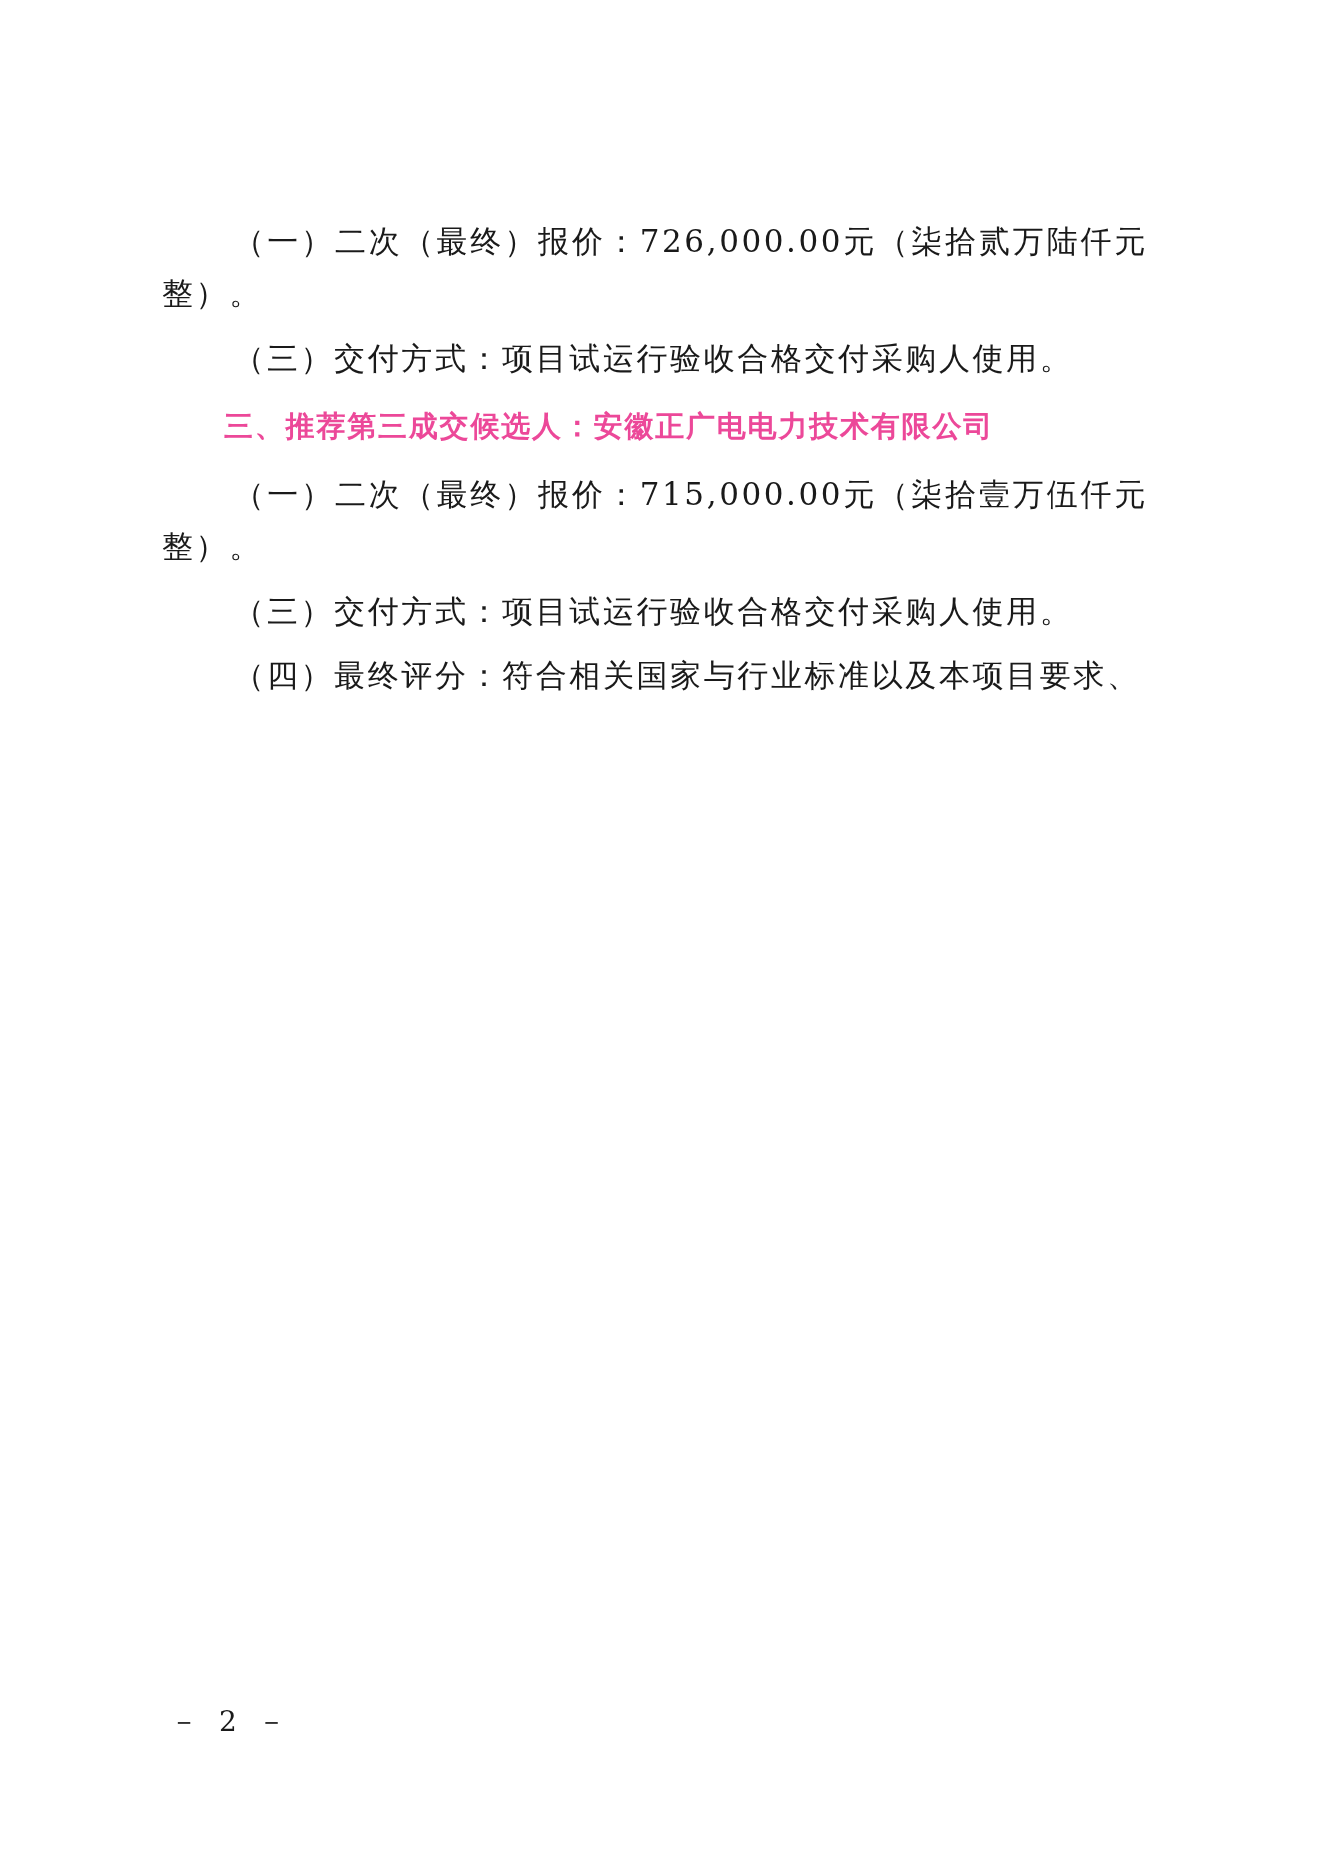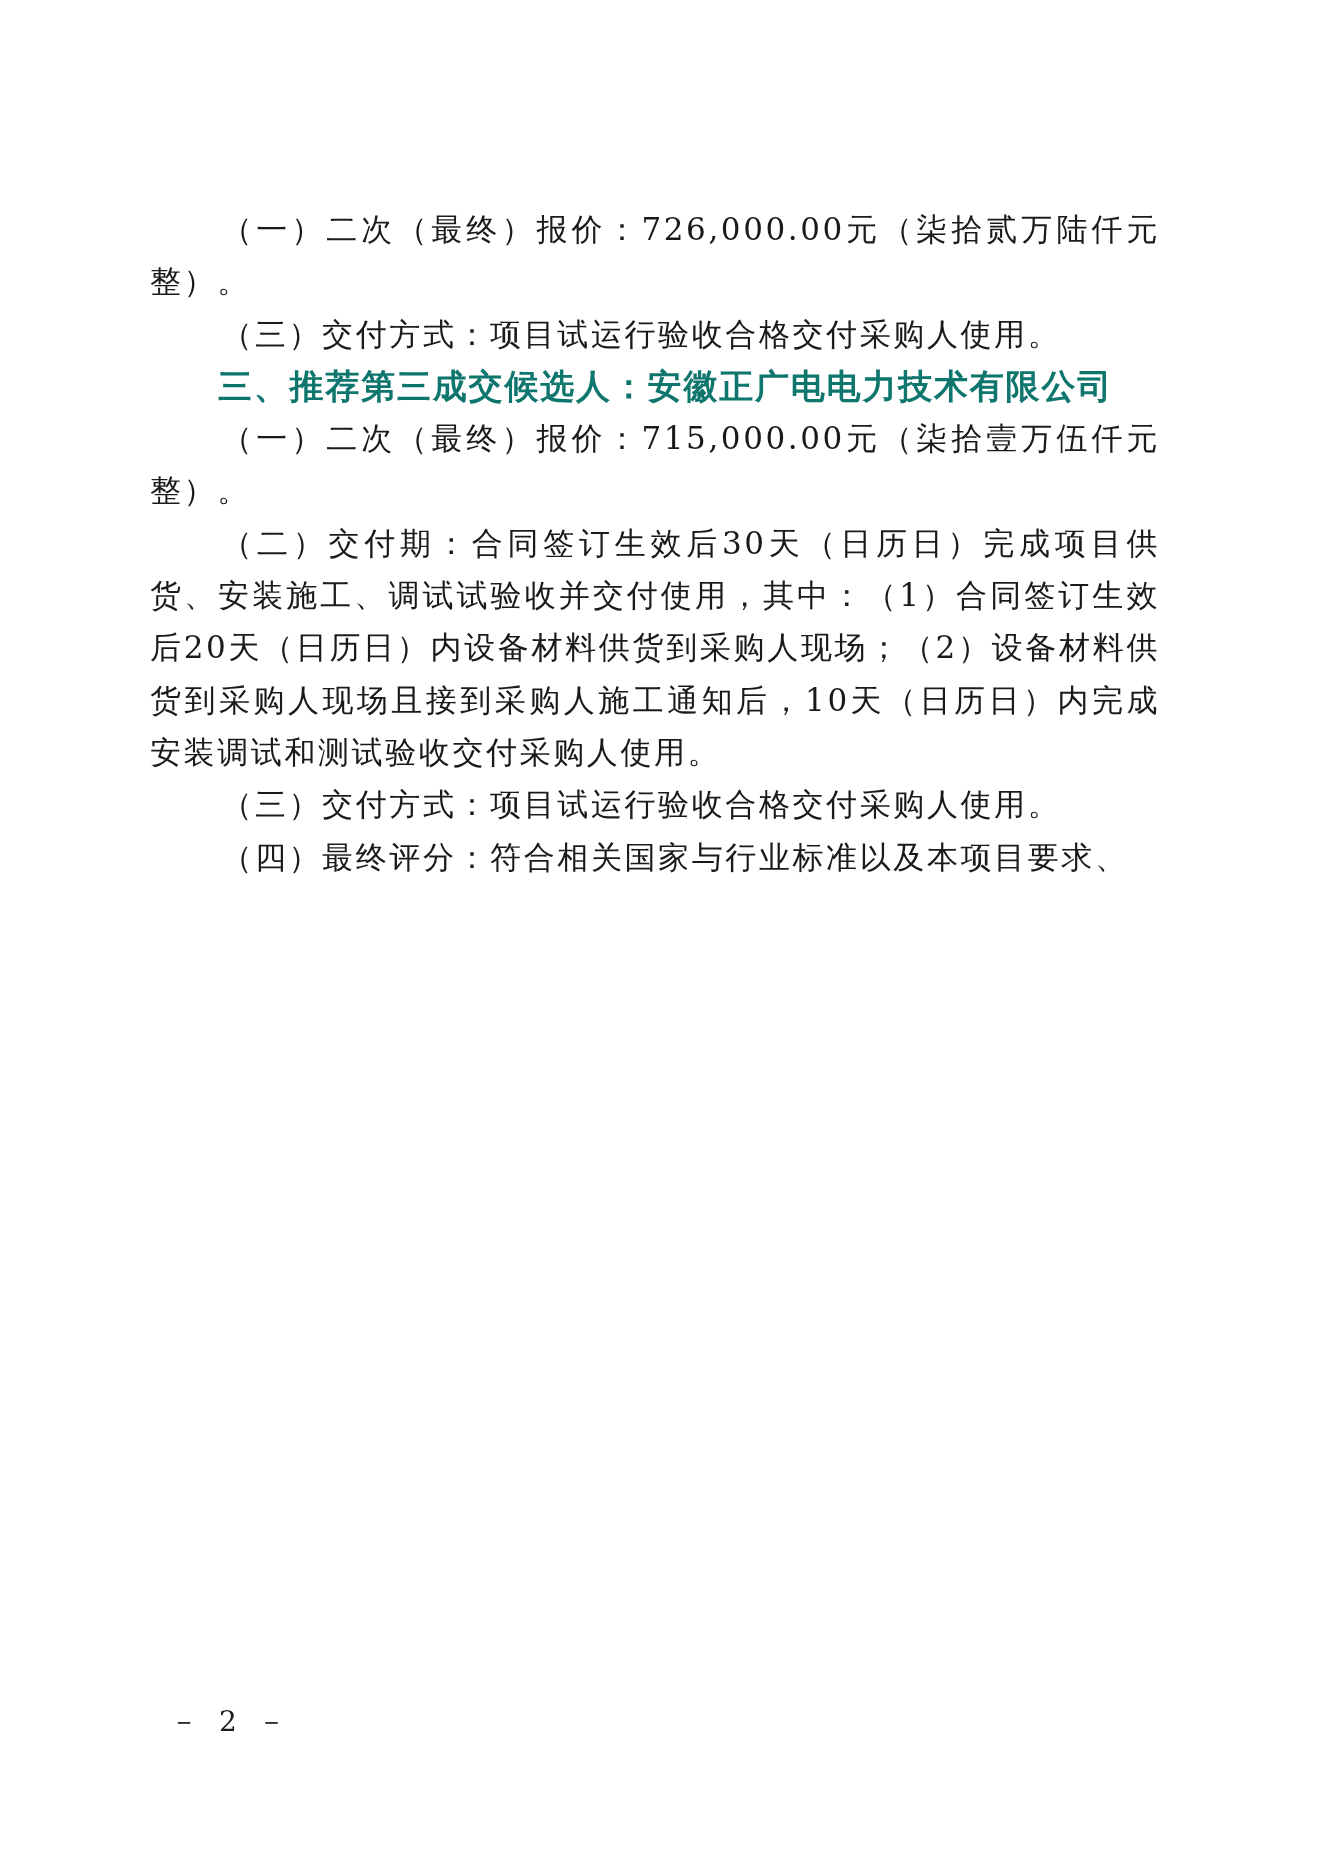--- a/index.html
+++ b/index.html
@@ -5,40 +5,39 @@
   html, body { margin: 0; padding: 0; background: #ffffff; }
   body { width: 1323px; height: 1871px; position: relative; overflow: hidden; }
   .page {
     position: absolute; left: 0; top: 0; width: 1323px; height: 1871px; background: #ffffff;
   }
   .content {
     position: absolute; left: 150px; top: 203px; width: 1010px;
     font-family: "DejaVu Serif", "Liberation Serif", serif;
     font-size: 31px; color: #1a1a1a; letter-spacing: 2.6px;
   }
-  .p { margin: 0; line-height: 52.3px; text-align: justify; text-align-last: left; }
+  .p { margin: 12px; line-height: 52.3px; text-align: justify; text-align-last: left; }
   .indent { text-indent: 2.3em; }
   .heading {
-    margin: 0; line-height: 52.3px; text-indent: 2.0em;
+    margin: 16px; line-height: 52.3px; text-indent: 2.0em;
     font-family: "DejaVu Sans", "Liberation Sans", sans-serif; font-weight: bold;
-    font-size: 34px; color: #0f766e; letter-spacing: 1.8px;
+    font-size: 29px; color: #ec4899; letter-spacing: 1.8px;
   }
   .page-number {
     position: absolute; left: 170px; top: 1703px;
     font-family: "DejaVu Serif", "Liberation Serif", serif;
     font-size: 28px; color: #1a1a1a; letter-spacing: 6px;
   }
 </style>
 </head>
 <body>
 
 <div class="page">
   <div class="content">
     <p class="p indent">（一）二次（最终）报价：726,000.00元（柒拾贰万陆仟元整）。</p>
     <p class="p indent">（三）交付方式：项目试运行验收合格交付采购人使用。</p>
     <p class="heading">三、推荐第三成交候选人：安徽正广电电力技术有限公司</p>
     <p class="p indent">（一）二次（最终）报价：715,000.00元（柒拾壹万伍仟元整）。</p>
-    <p class="p indent">（二）交付期：合同签订生效后30天（日历日）完成项目供货、安装施工、调试试验收并交付使用，其中：（1）合同签订生效后20天（日历日）内设备材料供货到采购人现场；（2）设备材料供货到采购人现场且接到采购人施工通知后，10天（日历日）内完成安装调试和测试验收交付采购人使用。</p>
     <p class="p indent">（三）交付方式：项目试运行验收合格交付采购人使用。</p>
     <p class="p indent">（四）最终评分：符合相关国家与行业标准以及本项目要求、</p>
   </div>
   <div class="page-number">－ 2 －</div>
 </div>
 
 </body></html>

